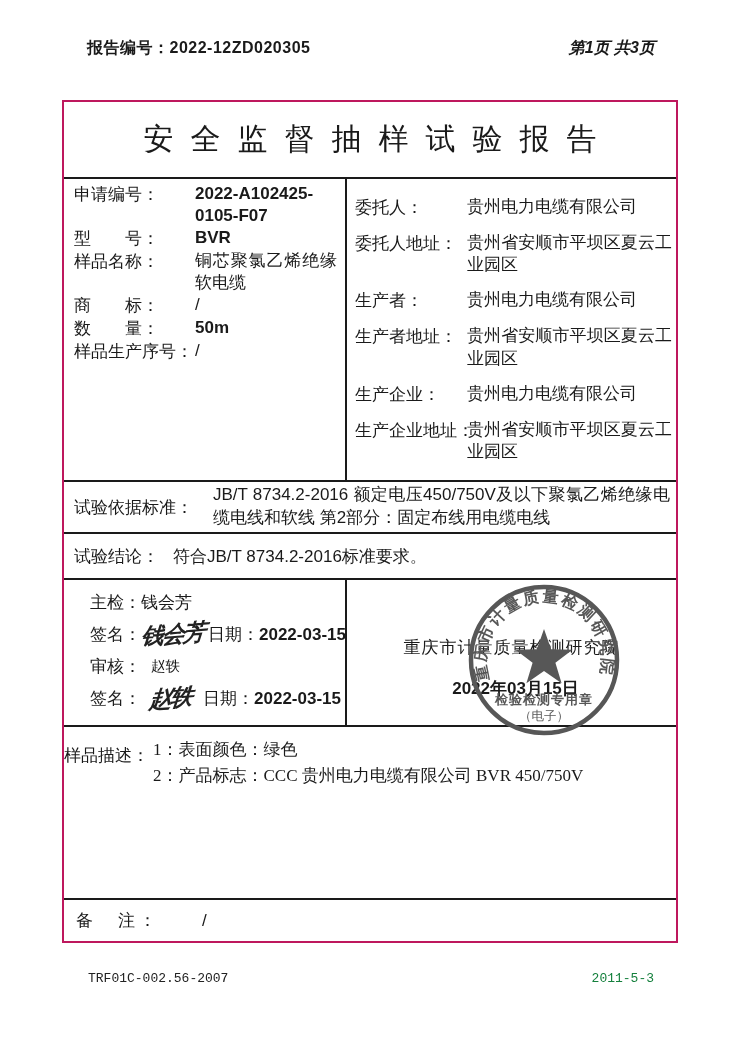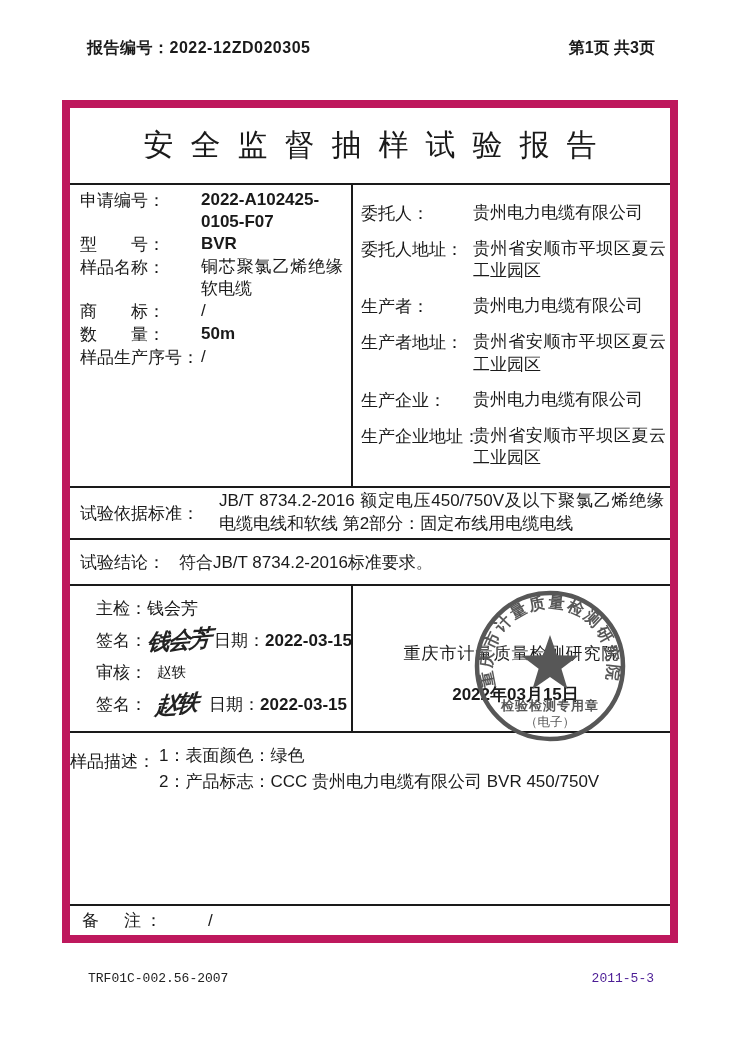--- a/index.html
+++ b/index.html
@@ -12,27 +12,27 @@
   .page {
     position: relative;
     width: 740px;
     height: 1046px;
     background: #ffffff;
     outline: 1px solid #d9d9d9;
     overflow: hidden;
     font-size: 17px;
   }
   .hdr-left  { position: absolute; left: 87px;  top: 38px; font-weight: bold; font-size: 16px; letter-spacing: .5px; }
-  .hdr-right { position: absolute; right: 85px; top: 38px; font-weight: bold; font-size: 16px; }
+  .hdr-right { position: absolute; right: 85px; top: 38px; font-weight: bold; font-size: 16px; font-style: italic; }
   .num { font-weight: bold; font-family: "Liberation Sans", sans-serif; text-align: center; }
 
   .report-table {
     position: absolute; left: 62px; top: 100px;
     width: 616px; height: 843px;
-    border: 8px solid #be185d;
+    border: 2px solid #be185d;
     display: flex; flex-direction: column;
     background: #fff;
   }
   .row { border-top: 2px solid #1a1a1a; }
   .row:first-child { border-top: none; }
 
   .row-title {
     height: 75px; display: flex; align-items: center; justify-content: center;
     font-size: 30px; letter-spacing: 17px; padding-left: 17px; font-weight: 500;
   }
@@ -67,28 +67,28 @@
   }
   .date-label { margin-left: 4px; }
   .reviewer-name { font-size: 14.5px; margin-left: 10px; }
   .sign-right { flex: 1; position: relative; }
   .institute-line { position: absolute; left: 0; right: 0; top: 56px; text-align: center; font-size: 17px; letter-spacing: 1px; z-index: 1; }
   .issue-date-line { position: absolute; left: 8px; right: 0; top: 97px; text-align: center; font-size: 17px; font-weight: bold; z-index: 1; }
   .stamp-svg { position: absolute; left: 116px; top: -1px; z-index: 2; pointer-events: none; }
 
   .row-desc { height: 173px; display: flex; align-items: flex-start; padding: 10px 6px 0 0; }
   .row-desc .lbl { white-space: nowrap; margin-top: 7px; }
-  .desc-lines { margin-left: 4px; line-height: 1.55; }
+  .desc-lines { margin-left: 4px; line-height: 1.55; font-family: Liberation Serif, serif; }
 
   .row-remark { flex: 1 1 auto; display: flex; align-items: center; padding-left: 12px; }
   .row-remark .lbl { letter-spacing: 4px; }
   .row-remark .val { margin-left: 42px; }
 
   .ftr-left  { position: absolute; left: 88px;  top: 971px; font-family: "Liberation Mono", monospace; font-size: 13px; color: #222; }
-  .ftr-right { position: absolute; right: 86px; top: 971px; font-family: "Liberation Mono", monospace; font-size: 13px; color: #4c1d95; }
+  .ftr-right { position: absolute; right: 86px; top: 971px; font-family: "Liberation Mono", monospace; font-size: 13px; color: #15803d; }
 </style>
 </head>
 <body>
 
 <div class="page">
 
   <div class="hdr-left"><span>报告编号：</span><span class="num">2022-12ZD020305</span></div>
   <div class="hdr-right">第1页 共3页</div>
 
   <div class="report-table">

